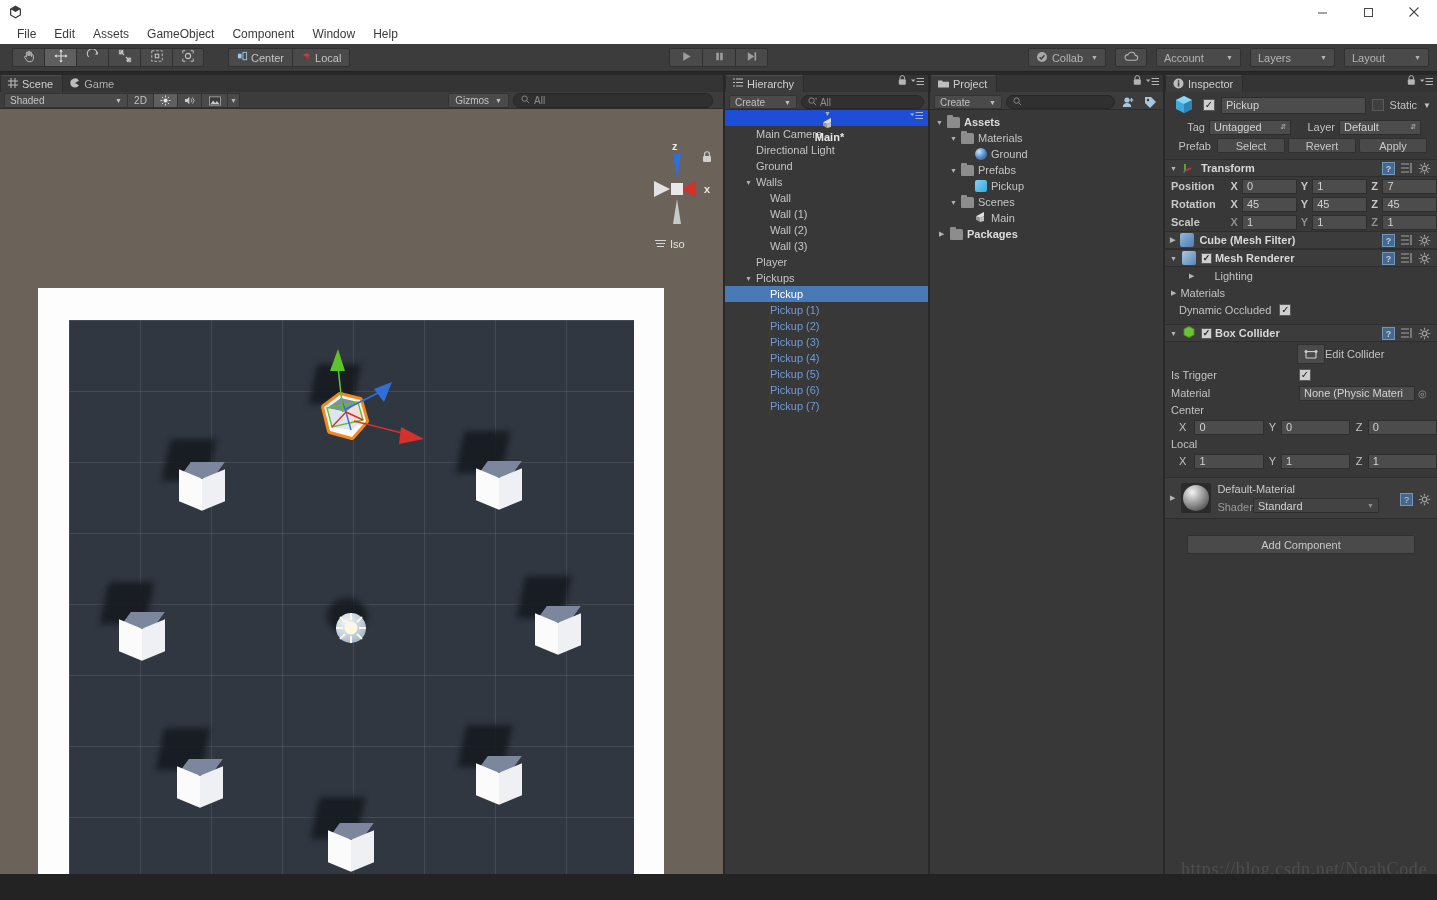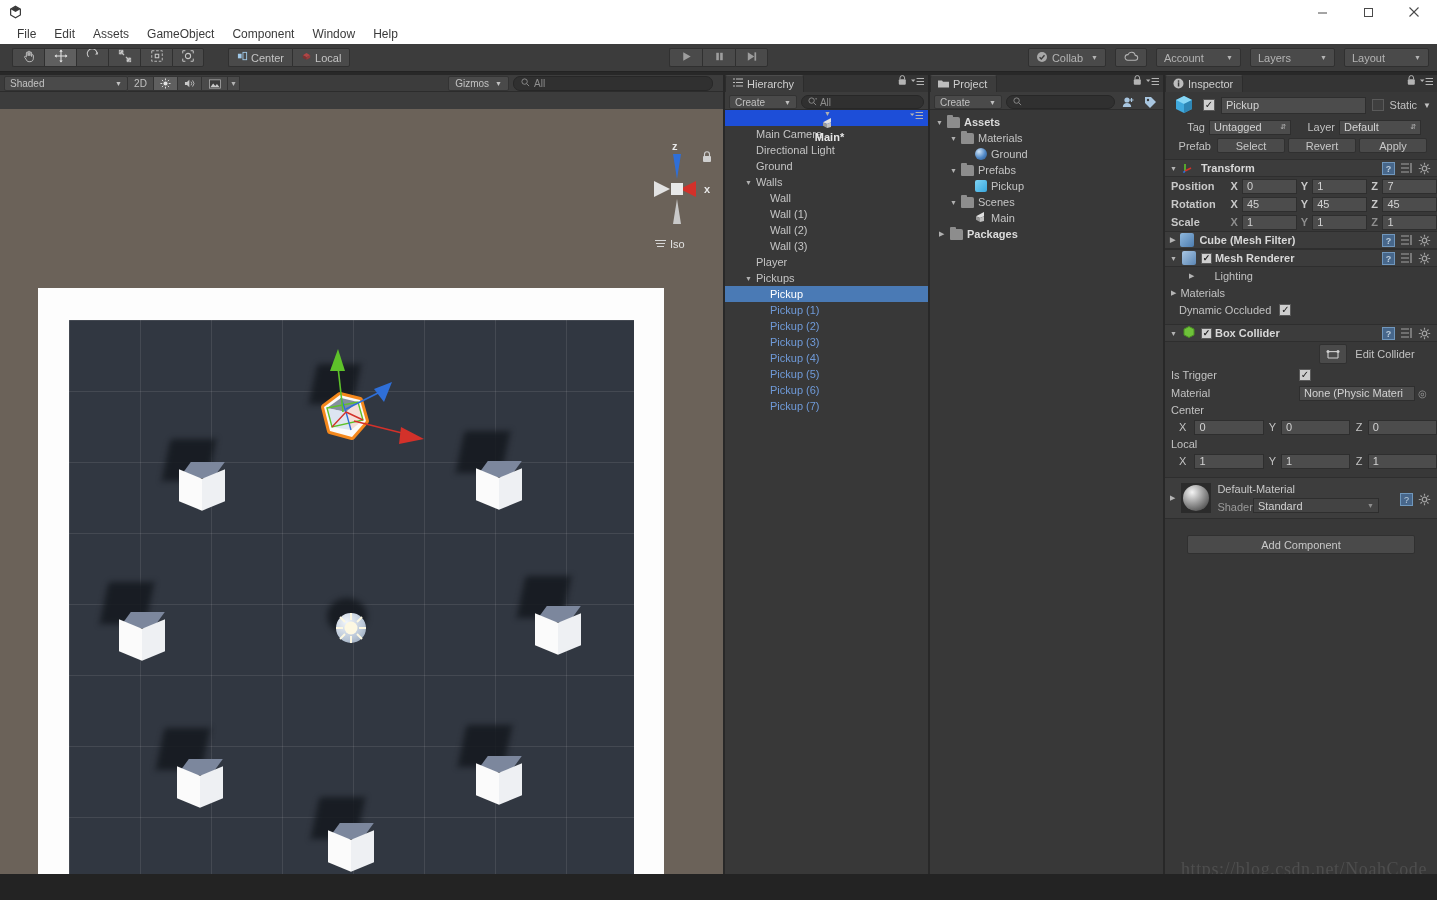--- a/index.html
+++ b/index.html
@@ -292,20 +292,38 @@
         <span class="caret">▼</span>
       </div>
       <div class="rbtn wide">
         <span>Layout</span>
         <span class="caret">▼</span>
       </div>
     </div>
   </div>
 
   <div class="panel" style="left:0; top:75px; width:723px; height:799px; background:#3c3c3c;">
+    <div class="tabrow">
+      <div class="tab active">
+        <span>
+          <svg width="10" height="10" viewBox="0 0 10 10">
+              <path d="M3 0v10M7 0v10M0 3h10M0 7h10" stroke="#bdbdbd" stroke-width="1"></path>
+            </svg>
+        </span>
+        <span>Scene</span>
+      </div>
+      <div class="tab">
+        <span>
+          <svg width="10" height="10" viewBox="0 0 10 10">
+              <path d="M5 5l4-2.2A4.6 4.6 0 105 9.6a4.6 4.6 0 004-2.4z" fill="#bdbdbd"></path>
+            </svg>
+        </span>
+        <span>Game</span>
+      </div>
+    </div>
 
     <div class="subbar" style="height:17px; justify-content:flex-start; gap:0;">
       <div style="width:124px; height:15px; background:#4a4a4a; border:1px solid #333; border-radius:2px; display:flex; align-items:center; padding:0 5px; color:#c2c2c2; font-size:10px;">
         <span>Shaded</span>
         <span style="margin-left:auto; font-size:7px;">▼</span>
       </div>
       <div style="width:26px; height:15px; background:#4a4a4a; border:1px solid #333; border-left:none; display:flex; align-items:center; justify-content:center; color:#c2c2c2; font-size:10px;">
         <span>2D</span>
       </div>
       <div style="width:24px; height:15px; background:#5f5f5f; border:1px solid #333; border-left:none; display:flex; align-items:center; justify-content:center;">
@@ -928,21 +946,21 @@
         </span>
         <span class="hicon">
           <svg width="13" height="13" viewBox="0 0 13 13">
               <circle cx="6.5" cy="6.5" r="2.3" fill="none" stroke="#b4b4b4" stroke-width="1.3"></circle>
               <path d="M6.5.8v2M6.5 10.2v2M.8 6.5h2M10.2 6.5h2M2.5 2.5l1.4 1.4M9.1 9.1l1.4 1.4M10.5 2.5L9.1 3.9M3.9 9.1l-1.4 1.4" stroke="#b4b4b4" stroke-width="1.2"></path>
             </svg>
         </span>
       </span>
     </div>
 
-    <div class="insp-row" style="height:24px; padding-left:132px; gap:8px;justify-content:center;">
+    <div class="insp-row" style="height:24px; padding-left:132px; ">
       <span class="btnflat" style="width:28px; height:20px;">
         <svg width="14" height="14" viewBox="0 0 14 14">
             <path d="M2 11V5.5M12 11V5.5M2 11h10" stroke="#cfcfcf" stroke-width="1.1" fill="none"></path>
             <circle cx="2" cy="4.6" r="1.5" fill="#cfcfcf"></circle>
             <circle cx="12" cy="4.6" r="1.5" fill="#cfcfcf"></circle>
             <path d="M2.6 4.6h8.8" stroke="#cfcfcf" stroke-width="1.1"></path>
           </svg>
       </span>
       <span>Edit Collider</span>
     </div>

